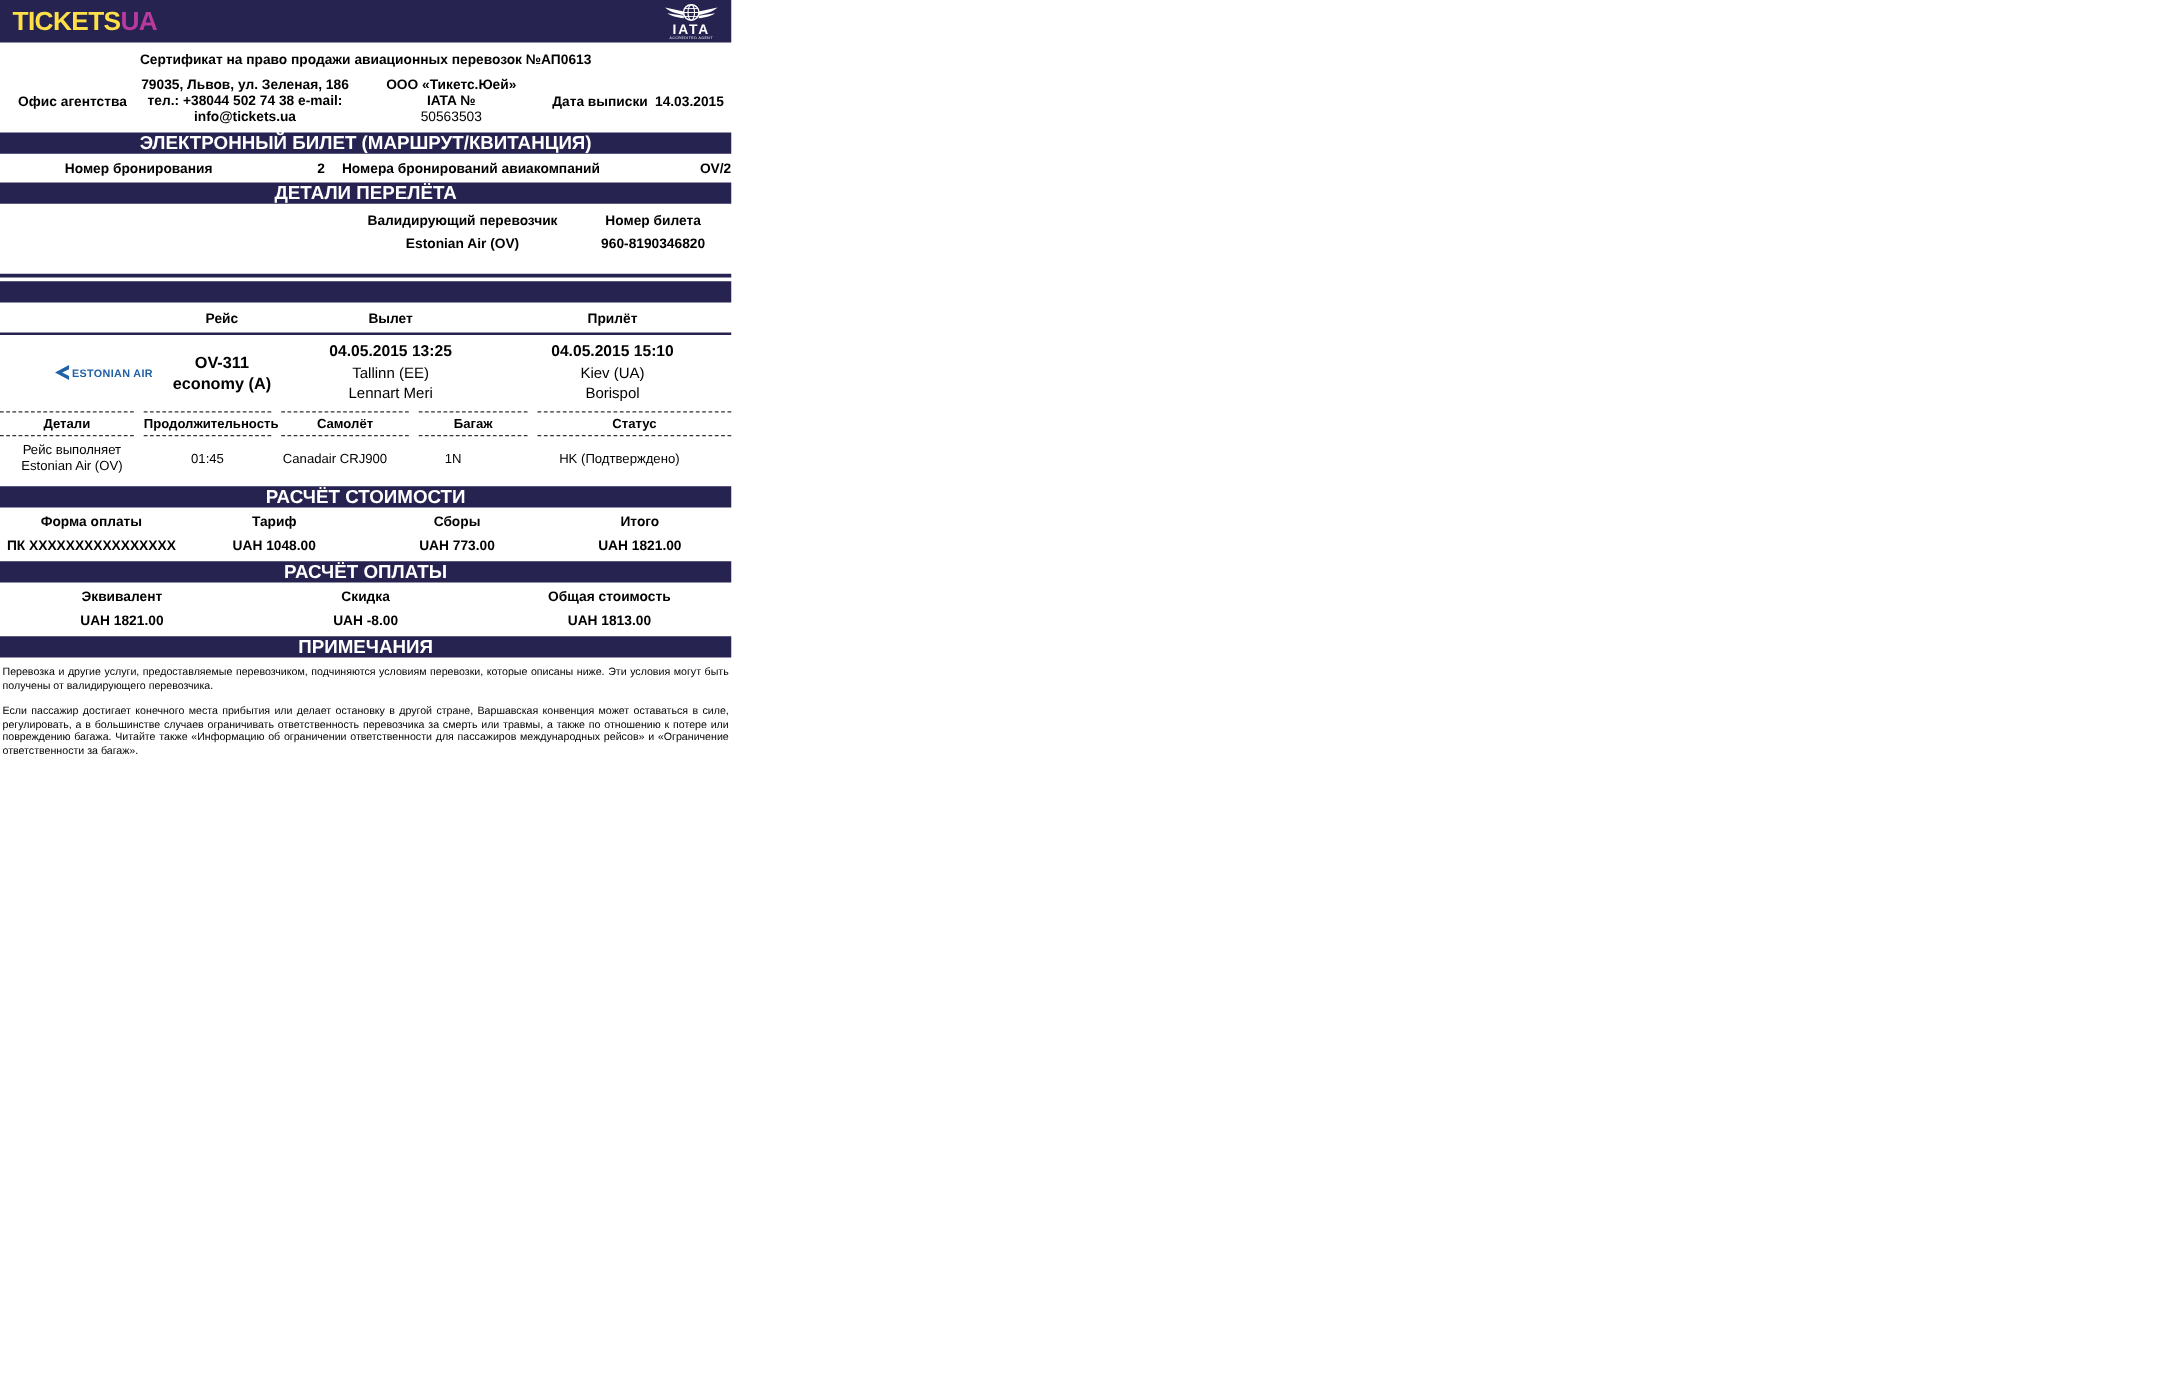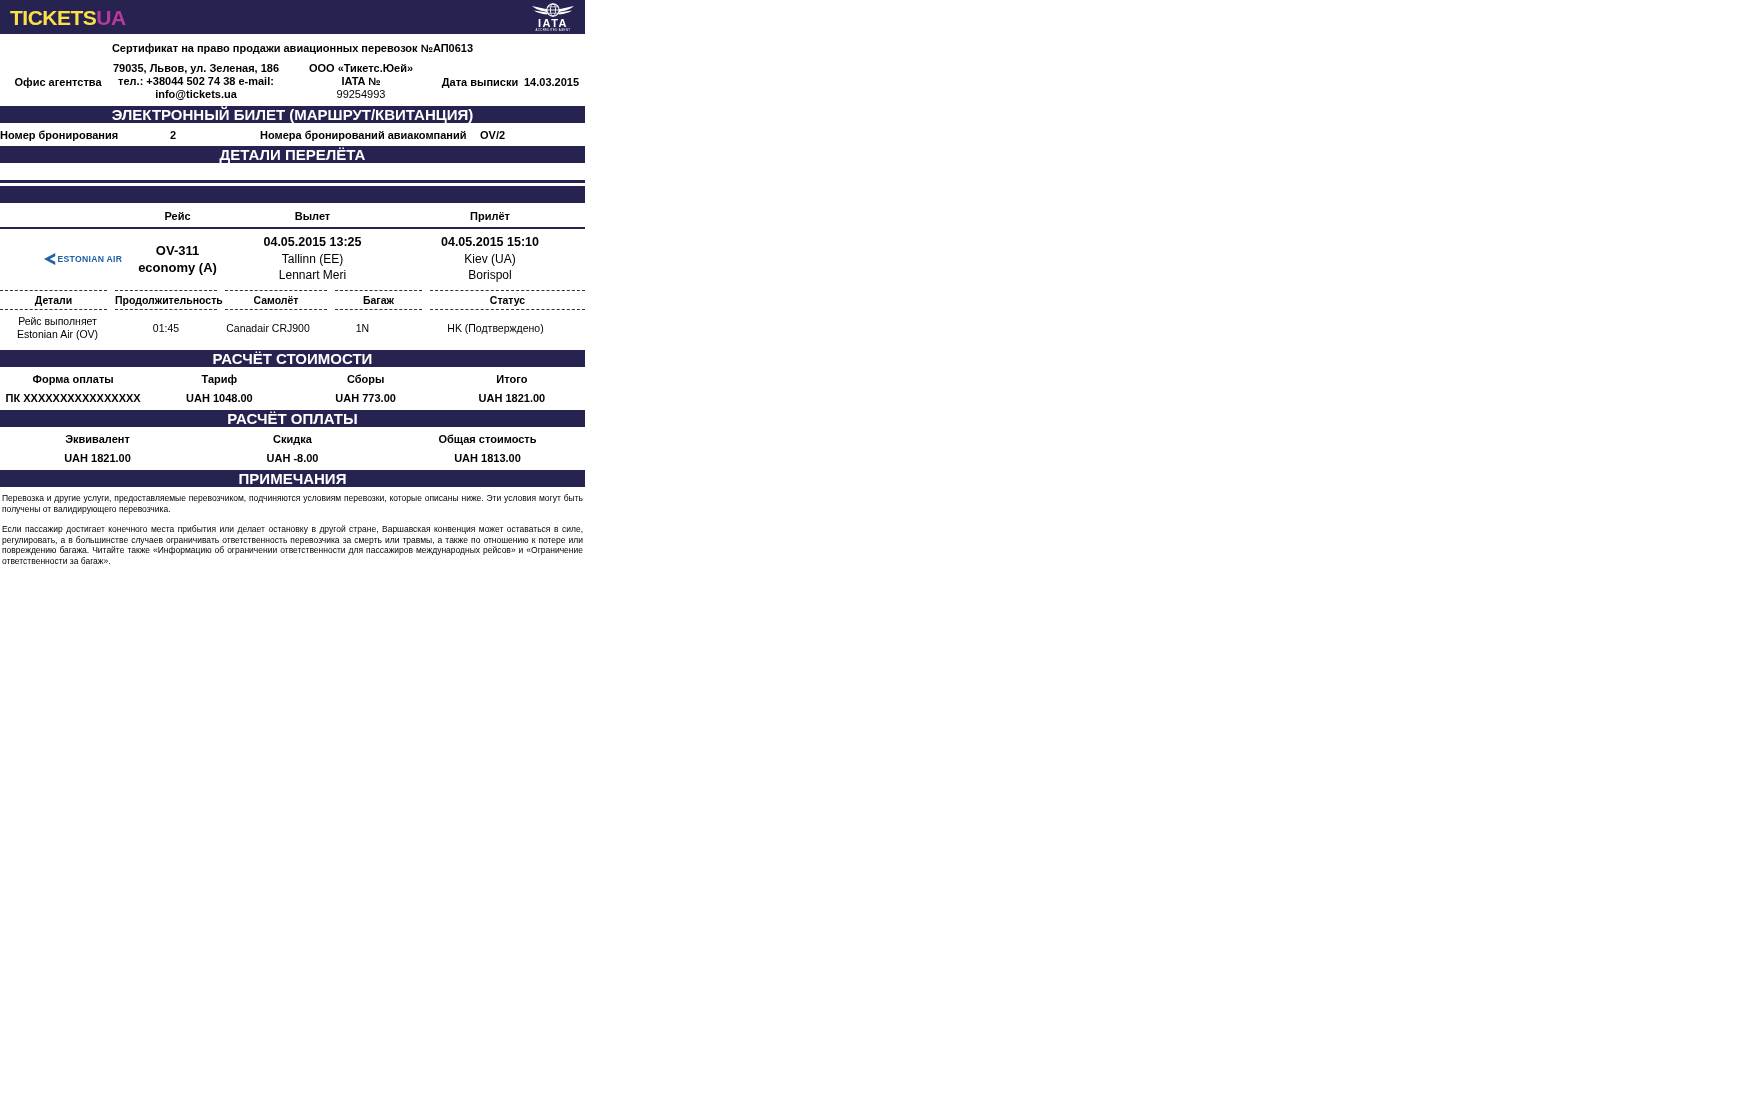--- a/index.html
+++ b/index.html
@@ -33,21 +33,21 @@
   .agency-row .date-value { text-align:right; font-weight:bold; }
 
   .bar {
     background:#262350; color:#ffffff; font-size:15px; font-weight:bold;
     height:17px; line-height:17px; text-align:center;
   }
   .bar.empty { height:17px; }
 
   .booking-row {
     display:grid; grid-template-columns:170px 90px 220px 1fr;
-    font-size:11px; font-weight:bold; text-align:left; margin:6px 0 5px;
+    font-size:11px; font-weight:bold; text-align:right; margin:6px 0 5px;
   }
 
   .carrier { font-size:11px; font-weight:bold; text-align:center; margin-top:7px; }
   .carrier .crow { display:grid; grid-template-columns:280px 180px 1fr; margin-bottom:4px; }
   .carrier .crow div { line-height:14px; }
   .carrier .val-row { margin-top:3px; }
 
   .pre-sep { border-top:3px solid #262350; margin-top:17px; }
   .gap3 { height:3px; }
 
@@ -118,37 +118,49 @@
 
     <div class="agency-row">
       <div class="office">Офис агентства</div>
       <div class="addr">
         <div>79035, Львов, ул. Зеленая, 186</div>
         <div>тел.: +38044 502 74 38 e-mail: info@tickets.ua</div>
       </div>
       <div class="company-block">
         <div>ООО «Тикетс.Юей»</div>
         <div>IATA №</div>
-        <div class="num">99254993</div>
+        <div class="num">50563503</div>
       </div>
       <div class="date-label">Дата выписки</div>
       <div class="date-value">14.03.2015</div>
     </div>
 
     <div class="bar">ЭЛЕКТРОННЫЙ БИЛЕТ (МАРШРУТ/КВИТАНЦИЯ)</div>
 
     <div class="booking-row">
       <div>Номер бронирования</div>
       <div>2</div>
       <div>Номера бронирований авиакомпаний</div>
       <div>OV/2</div>
     </div>
 
     <div class="bar">ДЕТАЛИ ПЕРЕЛЁТА</div>
 
+    <div class="carrier">
+      <div class="crow">
+        <div></div>
+        <div>Валидирующий перевозчик</div>
+        <div>Номер билета</div>
+      </div>
+      <div class="crow val-row">
+        <div></div>
+        <div>Estonian Air (OV)</div>
+        <div>960-8190346820</div>
+      </div>
+    </div>
 
     <div class="pre-sep"></div>
     <div class="gap3"></div>
     <div class="bar empty"></div>
 
     <div class="flight-head">
       <div></div>
       <div>Рейс</div>
       <div>Вылет</div>
       <div>Прилёт</div>

